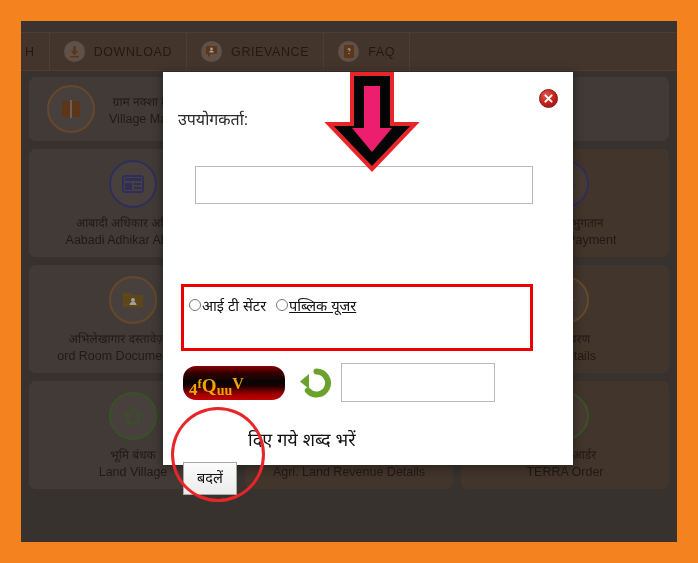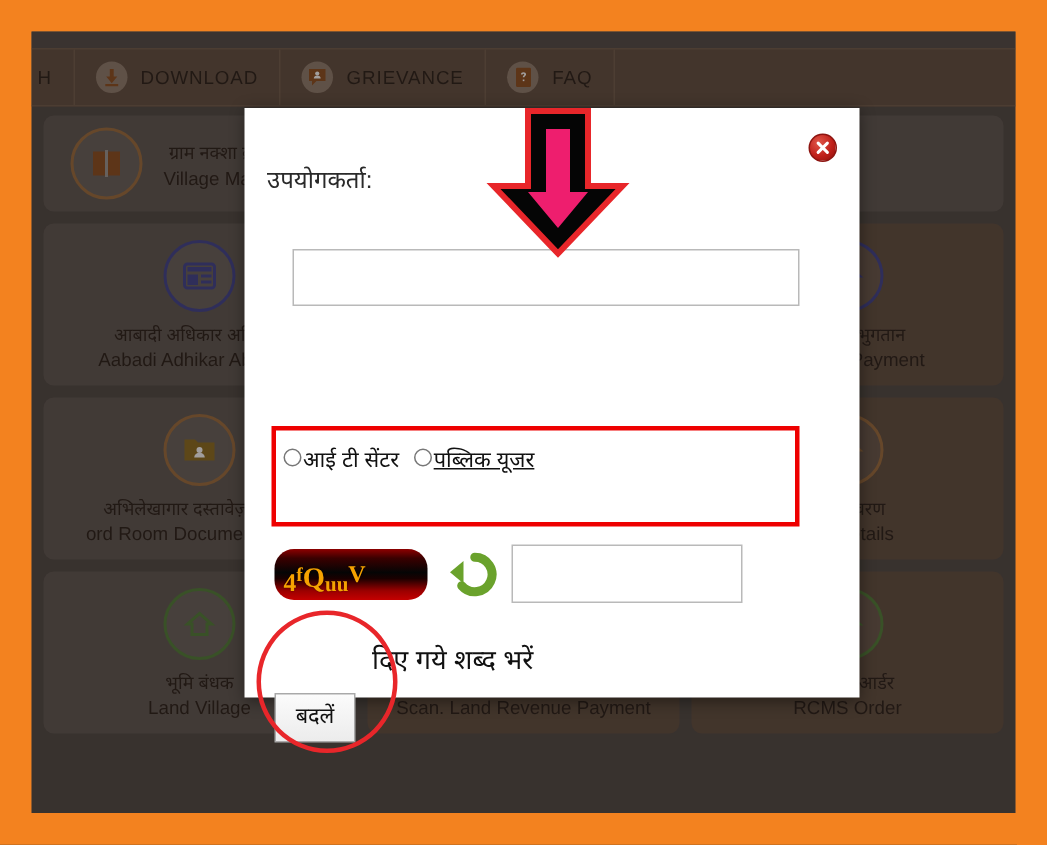--- a/index.html
+++ b/index.html
@@ -410,30 +410,30 @@
           <span class="tile-hi">भूमि बंधक</span>
           <span class="tile-en">Land Village</span>
         </div>
         <div class="tile">
           <div class="tile-circle green">
             <svg width="22" height="20" viewBox="0 0 22 20">
                 <path d="M11 3l8 7h-3v7H6v-7H3z" fill="none" stroke="#4c7a35" stroke-width="2"></path>
               </svg>
           </div>
           <span class="tile-hi">कृषि भूमि राजस्व भुगतान</span>
-          <span class="tile-en">Scan. Land Revenue Payment</span>
+          <span class="tile-en">Agri. Land Revenue Details</span>
         </div>
         <div class="tile">
           <div class="tile-circle green">
             <svg width="22" height="20" viewBox="0 0 22 20">
                 <path d="M11 3l8 7h-3v7H6v-7H3z" fill="none" stroke="#4c7a35" stroke-width="2"></path>
               </svg>
           </div>
           <span class="tile-hi">RCMS आर्डर</span>
-          <span class="tile-en">RCMS Order</span>
+          <span class="tile-en">TERRA Order</span>
         </div>
       </div>
     </div>
 
     <div id="bg-dim"></div>
   </div>
 
   <div id="modal">
 
     <div class="close-btn">

